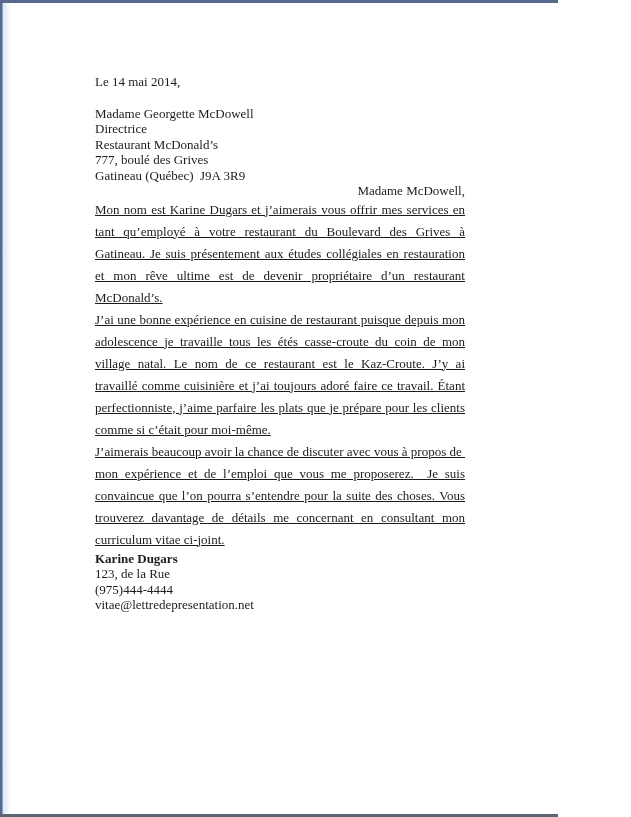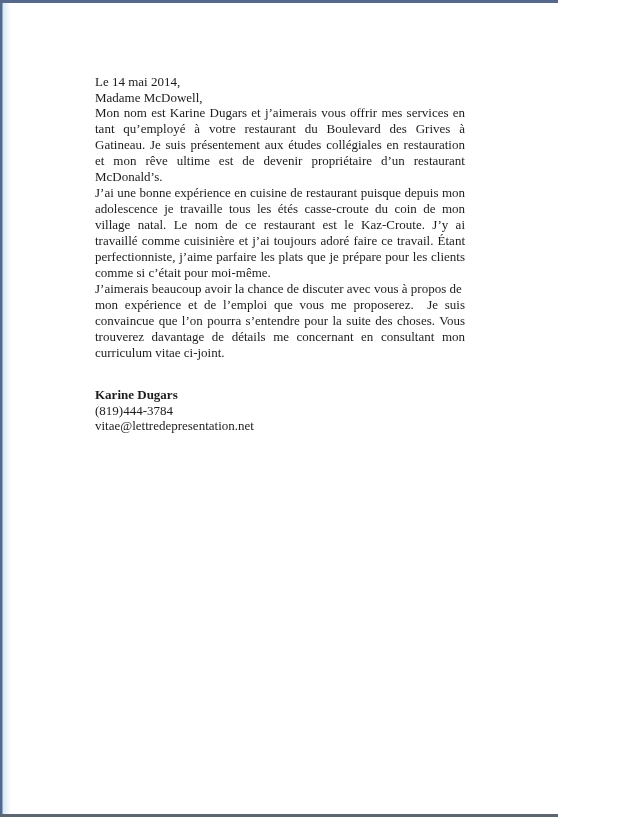--- a/index.html
+++ b/index.html
@@ -39,53 +39,62 @@
     width: 100%;
     height: 100%;
     padding: 71px 93px 0 95px;
     font-size: 13px;
     line-height: 15.5px;
   }
   .content p { margin: 0; }
   .para {
     text-align: justify;
     text-justify: inter-word;
-    line-height: 16px;
+    line-height: 22px;
+    text-decoration: underline;
   }
   .recipient   { margin-top: 16px; }
-  .salutation  { margin-top: 38px; }
+  .salutation  { margin-top: 38px; text-align: right; }
   .para-1      { margin-top: 41px; }
   .para-2      { margin-top: 8px;  }
   .para-3      { margin-top: 6px;  }
   .closing     { margin-top: 33px; }
   .sig-label   { margin-top: 54px; }
-  .sender      { margin-top: 26px; }
+  .sender      { }
   .sender-name { font-weight: bold; }
   .email       { margin-top: 11px; }
 </style>
 </head>
 <body>
 
 <div class="page">
   <div class="left-strip"></div>
 
   <div class="content">
 
     <p class="date">Le 14 mai 2014,</p>
 
+    <div class="recipient">
+      <p>Madame Georgette McDowell</p>
+      <p>Directrice</p>
+      <p>Restaurant McDonald’s</p>
+      <p>777, boulé des Grives</p>
+      <p>Gatineau (Québec)&nbsp; J9A 3R9</p>
+    </div>
 
     <p class="salutation">Madame McDowell,</p>
 
     <p class="para para-1">Mon nom est Karine Dugars et j’aimerais vous offrir mes services en tant qu’employé à votre restaurant du Boulevard des Grives à Gatineau. Je suis présentement aux études collégiales en restauration et mon rêve ultime est de devenir propriétaire d’un restaurant McDonald’s.</p>
     <p class="para para-2">J’ai une bonne expérience en cuisine de restaurant puisque depuis mon adolescence je travaille tous les étés casse-croute du coin de mon village natal. Le nom de ce restaurant est le Kaz-Croute. J’y ai travaillé comme cuisinière et j’ai toujours adoré faire ce travail. Étant perfectionniste, j’aime parfaire les plats que je prépare pour les clients comme si c’était pour moi-même.</p>
     <p class="para para-3">J’aimerais beaucoup avoir la chance de discuter avec vous à propos de&nbsp; mon expérience et de l’emploi que vous me proposerez.&nbsp; Je suis convaincue que l’on pourra s’entendre pour la suite des choses. Vous trouverez davantage de détails me concernant en consultant mon curriculum vitae ci-joint.</p>
 
 
 
     <div class="sender">
       <p class="sender-name">Karine Dugars</p>
-      <p>(819)444-3784</p>
+      <p>123, de la Rue</p>
+      <p>(975)444-4444</p>
     </div>
 
     <p class="email">vitae@lettredepresentation.net</p>
 
   </div>
 </div>
 
 </body></html>

